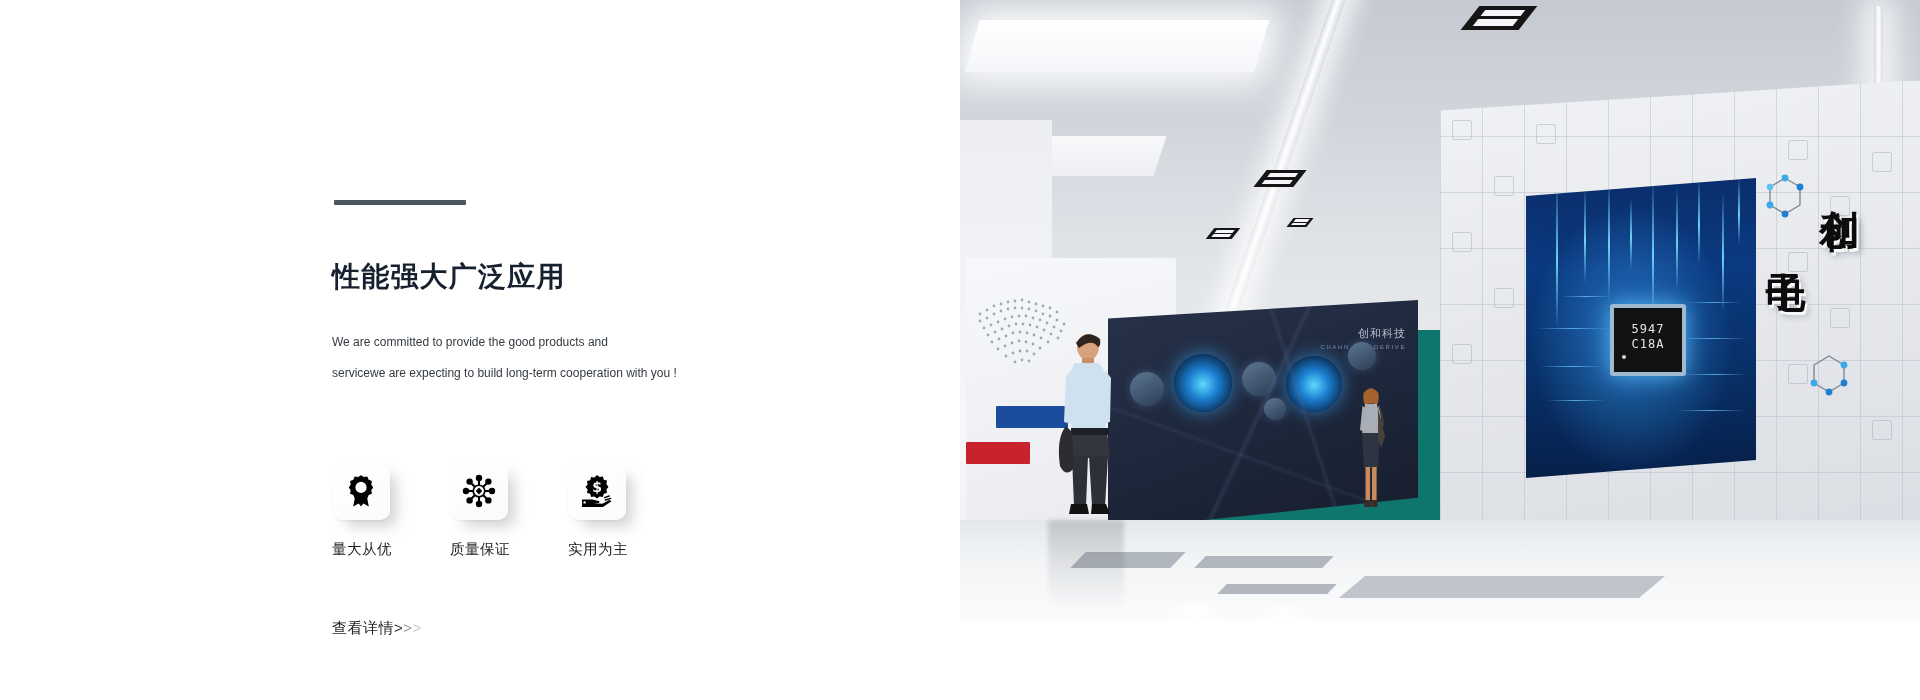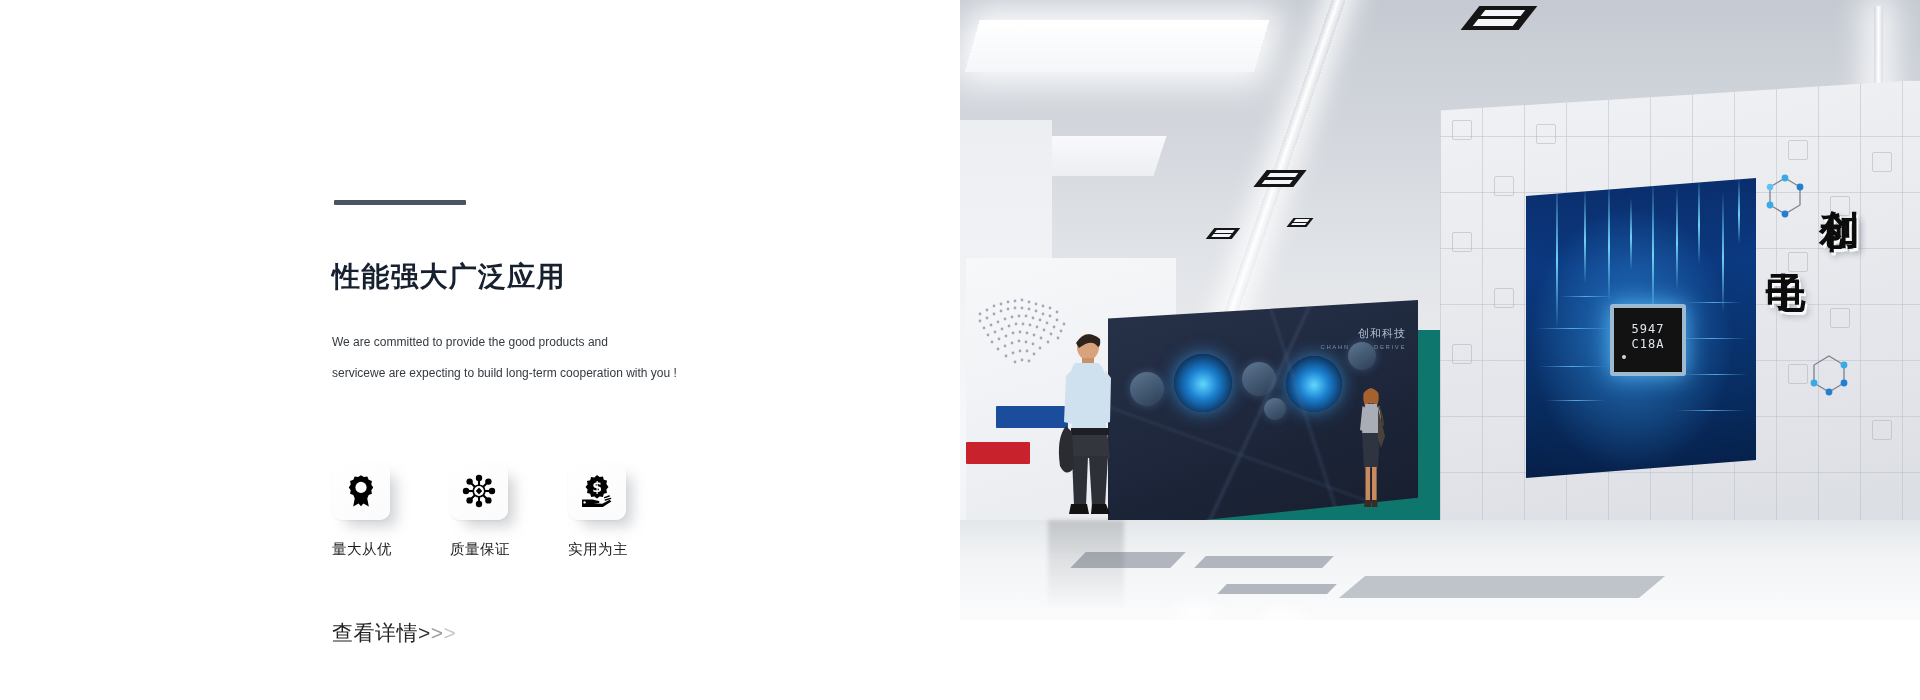--- a/index.html
+++ b/index.html
@@ -52,21 +52,21 @@
   }
   .feature-badge svg { display:block; }
   .feature-label {
     margin-top:20px; font-size:14.5px; color:#1b1b1b; white-space:nowrap;
     font-weight:400; letter-spacing:0.5px;
   }
 
   
   .more-link {
     position:absolute; left:332px; top:619px;
-    font-size:21px; color:#222; text-decoration:none; white-space:nowrap;
+    font-size:15px; color:#222; text-decoration:none; white-space:nowrap;
     letter-spacing:0.5px; cursor:pointer;text-align:center;
   }
   .more-link .chev1 { color:#333; }
   .more-link .chev2 { color:#9a9a9a; }
   .more-link .chev3 { color:#c7c7c7; }
 
   
   .photo {
     position:absolute; left:960px; top:0; width:960px; height:620px;
     overflow:hidden; background:#0f766e; z-index:1;

